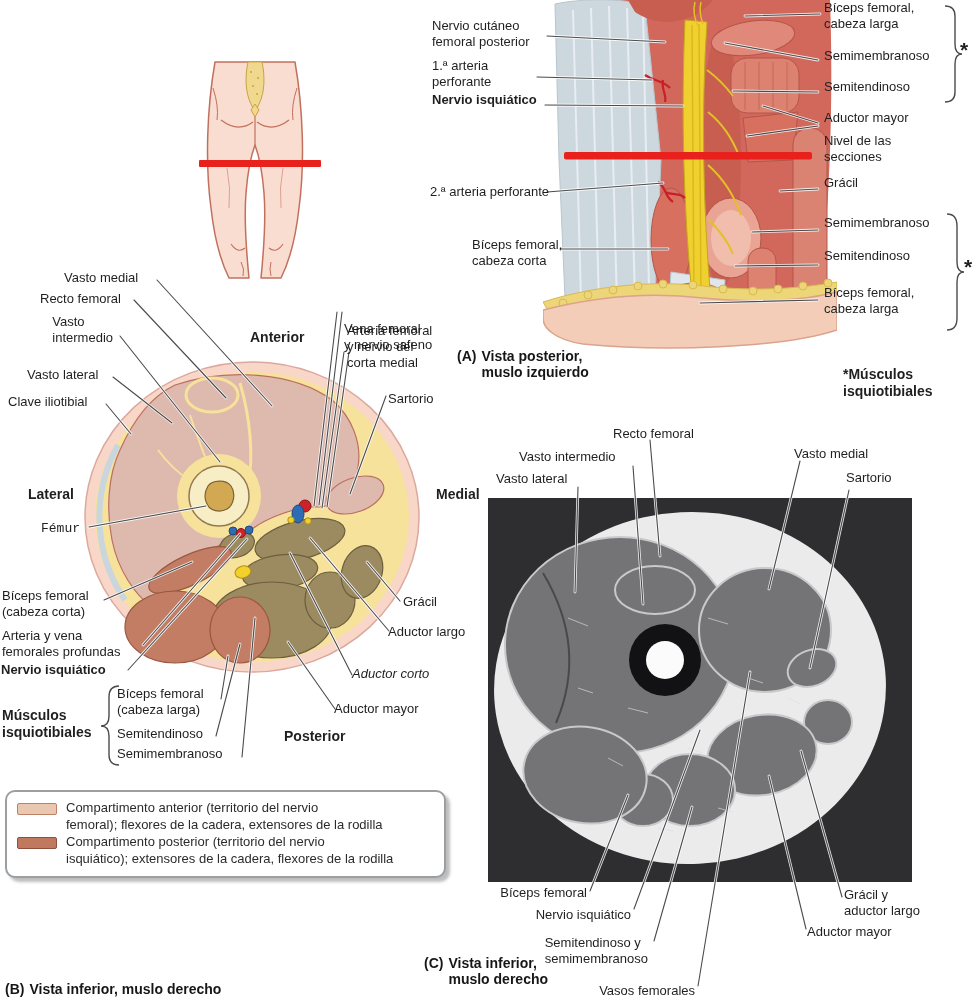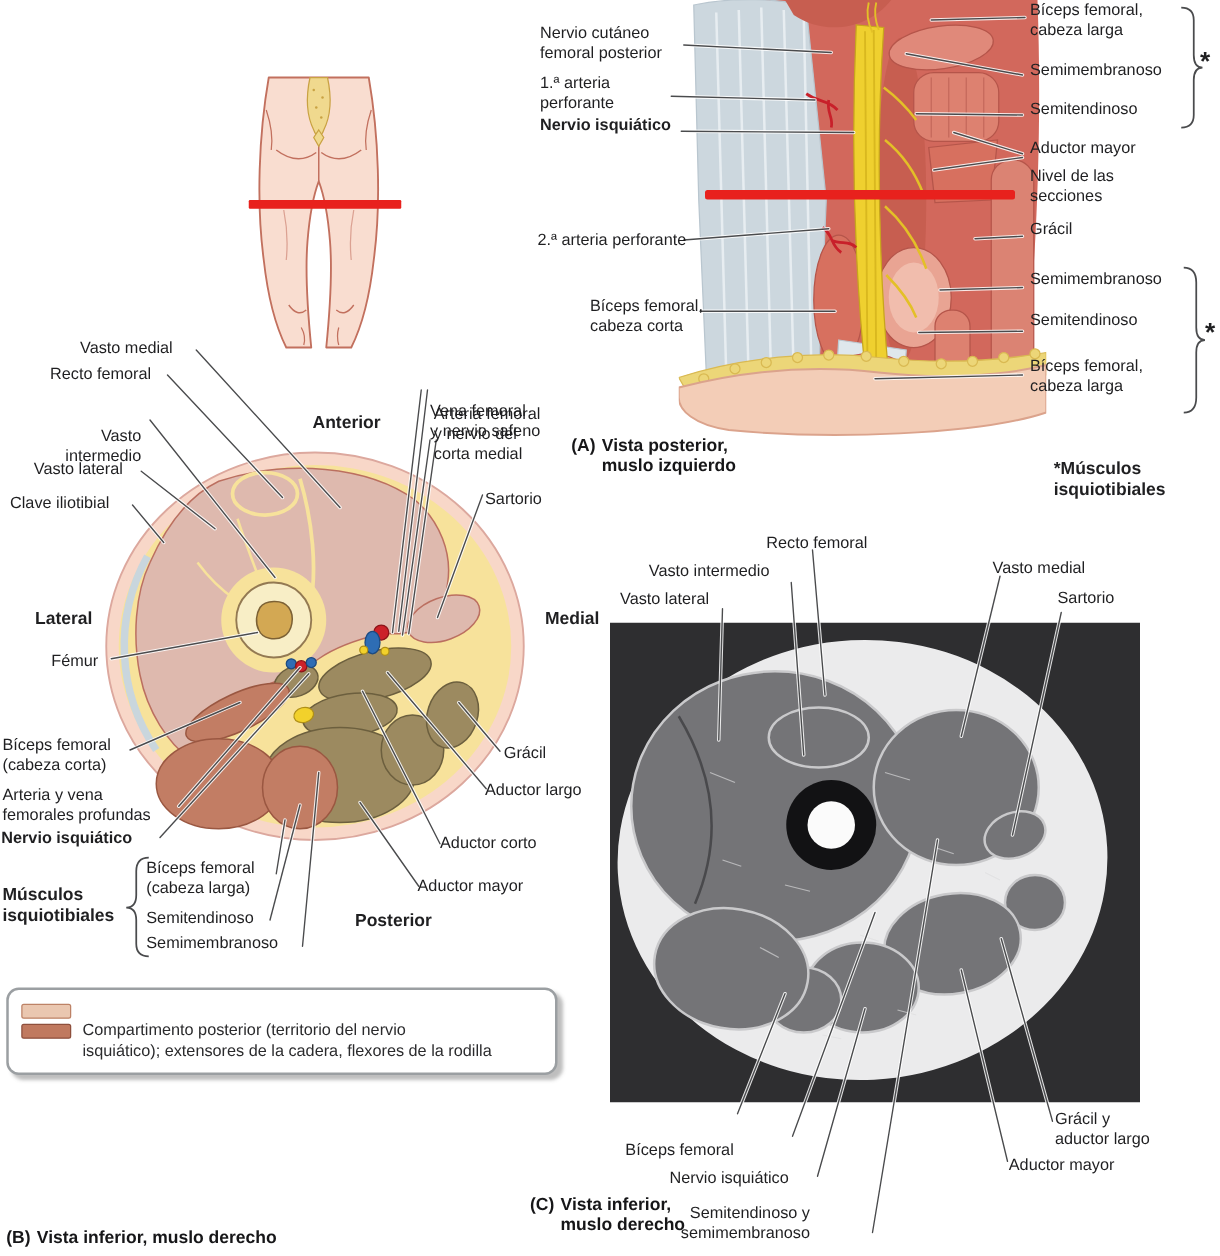--- a/index.html
+++ b/index.html
@@ -1,21 +1,21 @@
 <!DOCTYPE html>
 <html><head>
 <meta charset="utf-8">
 <style>
   html,body{margin:0;padding:0;background:#ffffff;}
   #canvas{position:relative;width:976px;height:1005px;background:#ffffff;overflow:hidden;
           font-family:"Liberation Sans","DejaVu Sans",sans-serif;}
   .panel{position:absolute;}
   .lb{position:absolute;font-size:13px;line-height:1.22;color:#1f1f21;white-space:pre-line;z-index:6;}
   .bold{font-weight:bold;}
-  .ra{text-align:right;margin-top:27px;}
+  .ra{text-align:left;}
   .star{position:absolute;font-size:21px;font-weight:bold;color:#1f1f21;z-index:6;}
   .cap{position:absolute;display:flex;gap:5px;font-weight:bold;font-size:14px;color:#161618;
        white-space:pre-line;z-index:6;}
   .cap .tag{flex:0 0 auto;}
   
   #overlay{position:absolute;left:0;top:0;z-index:5;pointer-events:none;}
   .brk{stroke:#4a4b4d;stroke-width:1.4;fill:none;}
   
   #legend{position:absolute;left:5px;top:790px;width:437px;background:#ffffff;
           border:2px solid #9b9fa2;border-radius:10px;box-shadow:4px 4px 3px rgba(110,110,110,.45);
@@ -191,20 +191,22 @@
         <path d="M90,190 L105,195"></path>
         <path d="M230,310 L245,314"></path>
       <path d="M170,330 L185,333"></path>
     </g>
   </svg>
 
   <div id="legend">
     <div class="body">
       <div class="item">
         <span class="sw" style="background-color: rgb(234, 199, 176); border-color: rgb(189, 130, 102);"></span>
+        <span class="tx">Compartimento anterior (territorio del nervio
+femoral); flexores de la cadera, extensores de la rodilla</span>
       </div>
       <div class="item">
         <span class="sw" style="background-color: rgb(192, 121, 95); border-color: rgb(142, 79, 60);"></span>
         <span class="tx">Compartimento posterior (territorio del nervio
 isquiático); extensores de la cadera, flexores de la rodilla</span>
       </div>
     </div>
   </div>
 
   <svg id="overlay" width="976" height="1005" viewBox="0 0 976 1005">
@@ -303,41 +305,41 @@
   <div class="lb" style="left:64px;top:270px;">Vasto medial</div>
   <div class="lb" style="left:40px;top:291px;">Recto femoral</div>
   <div class="lb ra" style="right:863px;top:314px;">Vasto
 intermedio</div>
   <div class="lb" style="left:27px;top:367px;">Vasto lateral</div>
   <div class="lb" style="left:8px;top:394px;">Clave iliotibial</div>
   <div class="lb bold" style="left:250px;top:329px;font-size:14px;">Anterior</div>
   <div class="lb bold" style="left:28px;top:486px;font-size:14px;">Lateral</div>
   <div class="lb bold" style="left:420px;top:486px;font-size:14px;margin-left:16px;">Medial</div>
   <div class="lb bold" style="left:284px;top:728px;font-size:14px;">Posterior</div>
-  <div class="lb" style="left:41px;top:521px;">Fémur</div>
+  <div class="lb" style="left:41px;top:521px;font-family:Liberation Mono, monospace;">Fémur</div>
   <div class="lb" style="left:2px;top:588px;">Bíceps femoral
 (cabeza corta)</div>
   <div class="lb" style="left:2px;top:628px;">Arteria y vena
 femorales profundas</div>
   <div class="lb bold" style="left:1px;top:662px;">Nervio isquiático</div>
   <div class="lb bold" style="left:2px;top:707px;font-size:14px;">Músculos
 isquiotibiales</div>
   <div class="lb" style="left:117px;top:686px;">Bíceps femoral
 (cabeza larga)</div>
   <div class="lb" style="left:117px;top:726px;">Semitendinoso</div>
   <div class="lb" style="left:117px;top:746px;">Semimembranoso</div>
   <div class="lb" style="left:344px;top:281px;margin-top:40px;">Vena femoral
 y nervio safeno</div>
   <div class="lb" style="left:347px;top:323px;">Arteria femoral
 y nervio del
 corta medial</div>
   <div class="lb" style="left:388px;top:391px;">Sartorio</div>
   <div class="lb" style="left:403px;top:594px;">Grácil</div>
   <div class="lb" style="left:388px;top:624px;">Aductor largo</div>
-  <div class="lb" style="left:352px;top:666px;">Aductor corto</div>
+  <div class="lb" style="left:352px;top:666px;font-style:italic;">Aductor corto</div>
   <div class="lb" style="left:334px;top:701px;">Aductor mayor</div>
   <div class="cap" style="left:5px;top:981px;">
     <span class="tag">(B)</span>
     <span>Vista inferior, muslo derecho</span>
   </div>
 
   <div class="lb" style="left:613px;top:426px;">Recto femoral</div>
   <div class="lb" style="left:519px;top:449px;">Vasto intermedio</div>
   <div class="lb" style="left:496px;top:471px;">Vasto lateral</div>
   <div class="lb" style="left:794px;top:446px;">Vasto medial</div>

